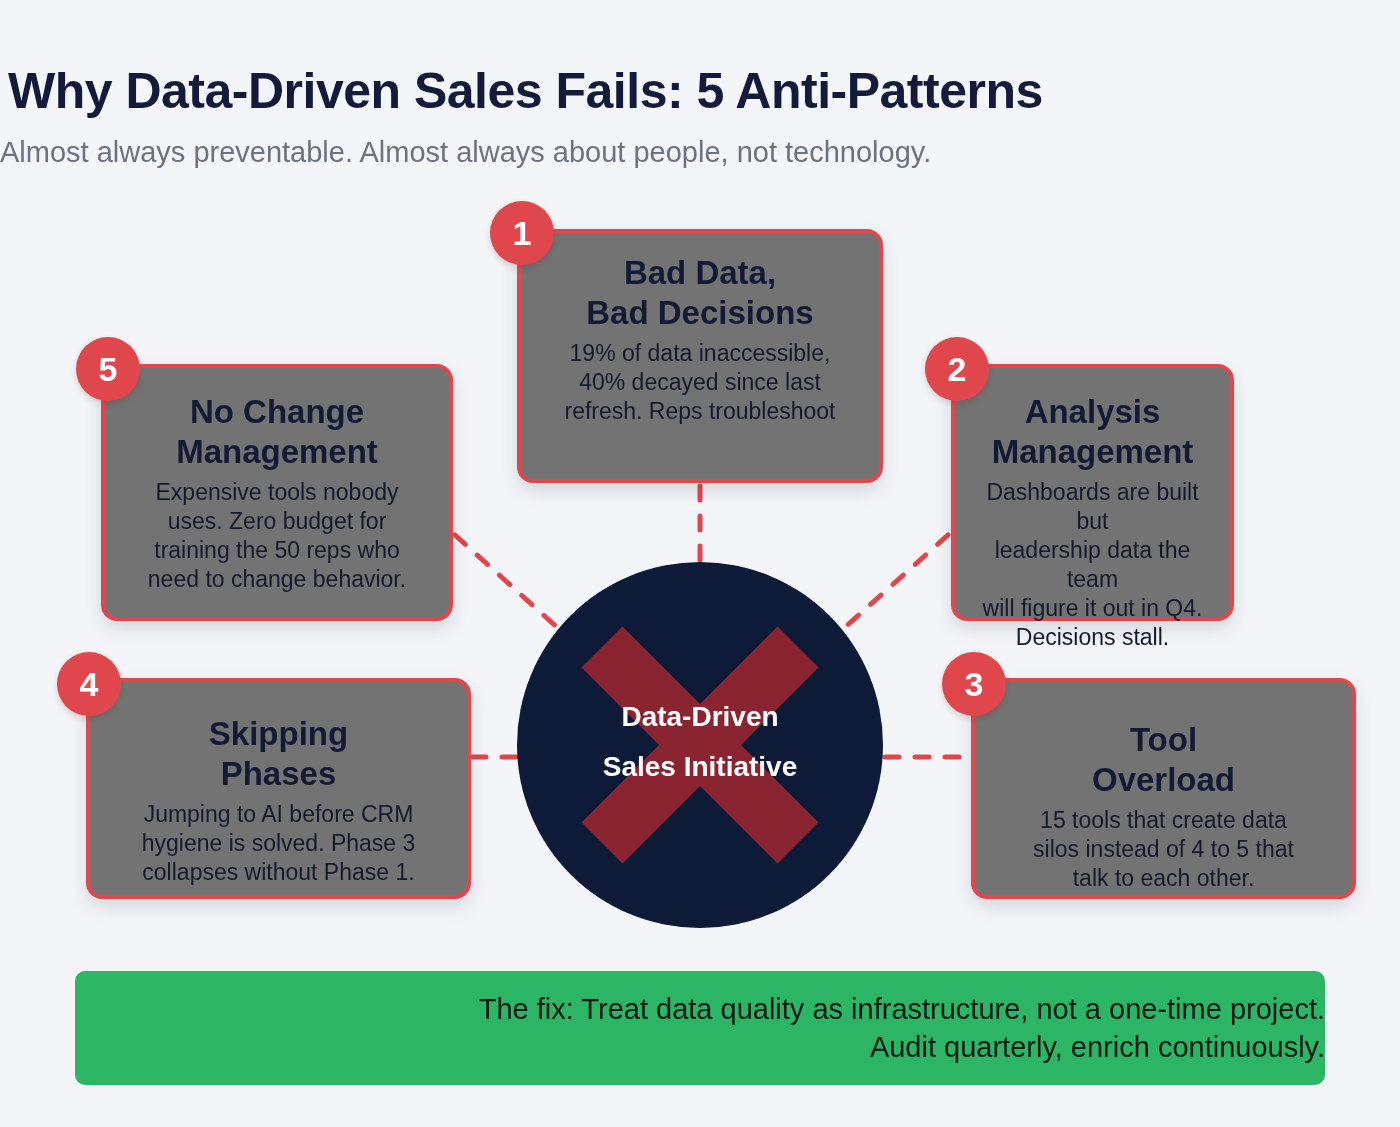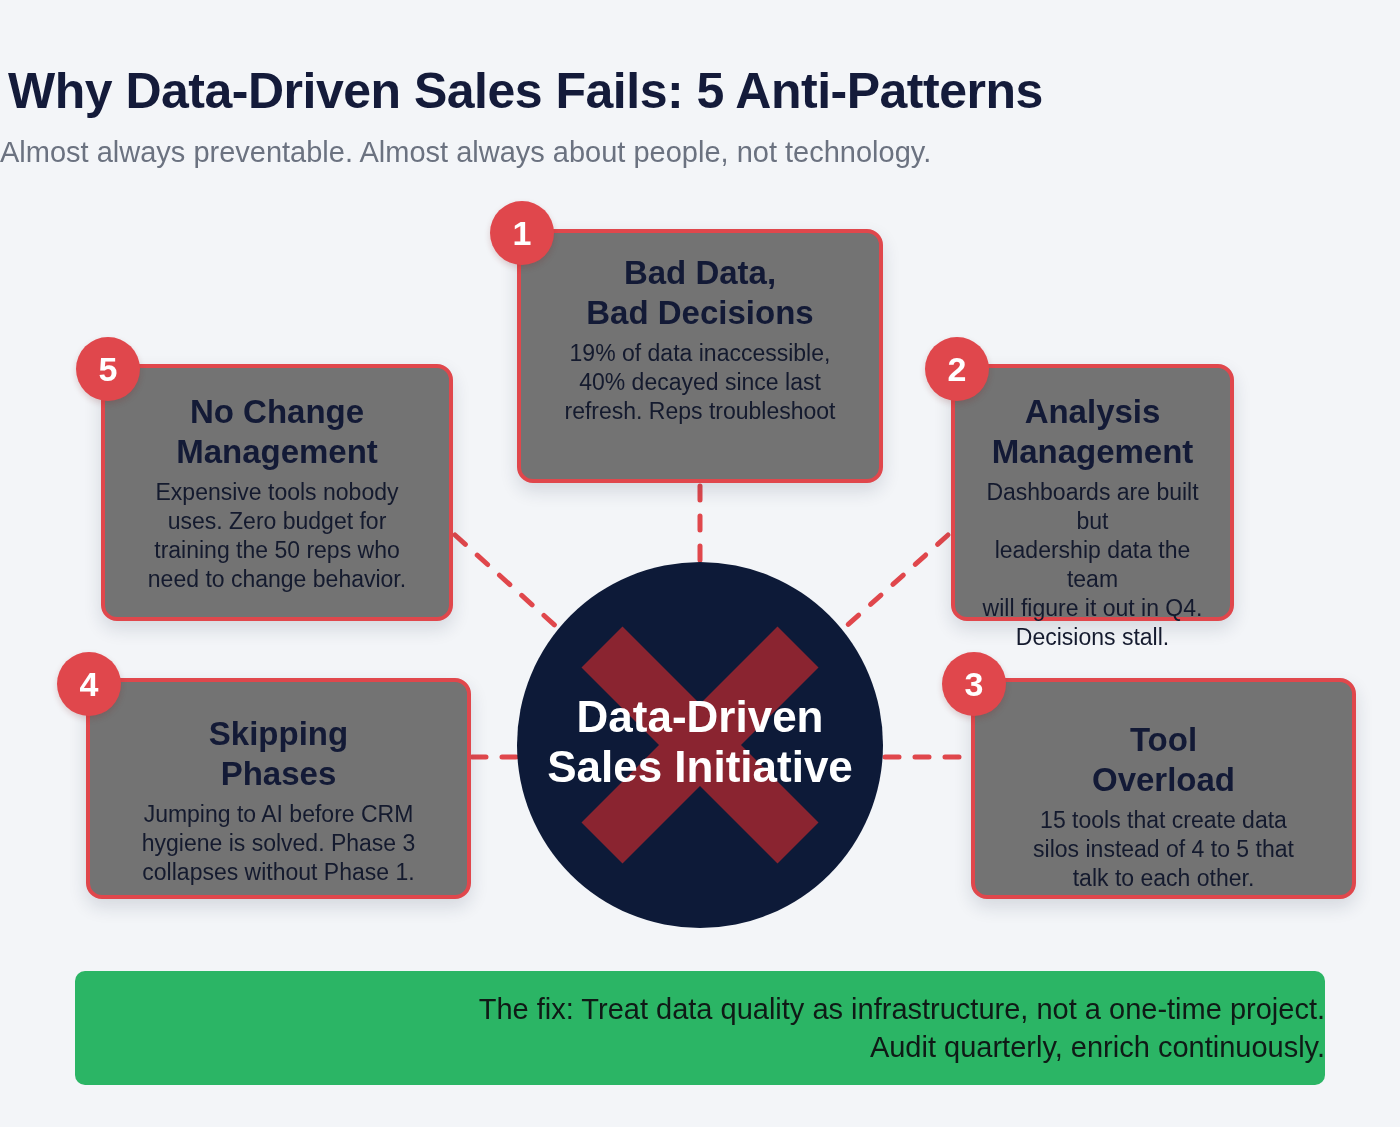--- a/index.html
+++ b/index.html
@@ -36,21 +36,21 @@
     display: flex; align-items: center; justify-content: center;
     box-shadow: 0 3px 6px rgba(120, 20, 20, 0.18);
   }
   .hub {
     position: absolute; left: 517px; top: 562px; width: 366px; height: 366px;
     border-radius: 50%; background: #0d1a38; overflow: hidden;
   }
   .hub .xmark { position: absolute; left: 0; top: 0; width: 366px; height: 366px; }
   .hub .hub-label {
     position: absolute; left: 0; top: 130px; width: 366px; text-align: center;
-    color: #ffffff; font-size: 44px; font-weight: 700; line-height: 50px;
+    color: #ffffff; font-size: 28px; font-weight: 700; line-height: 50px;
   }
   .fix {
     position: absolute; left: 75px; top: 971px; width: 1250px; height: 114px;
     background: #2bb565; border-radius: 10px; box-sizing: border-box;
     display: flex; flex-direction: column; align-items: flex-end; justify-content: center;
     font-size: 29px; color: #0f1a16; line-height: 38px; text-align: center;
   }
 </style>
 </head>
 <body>

